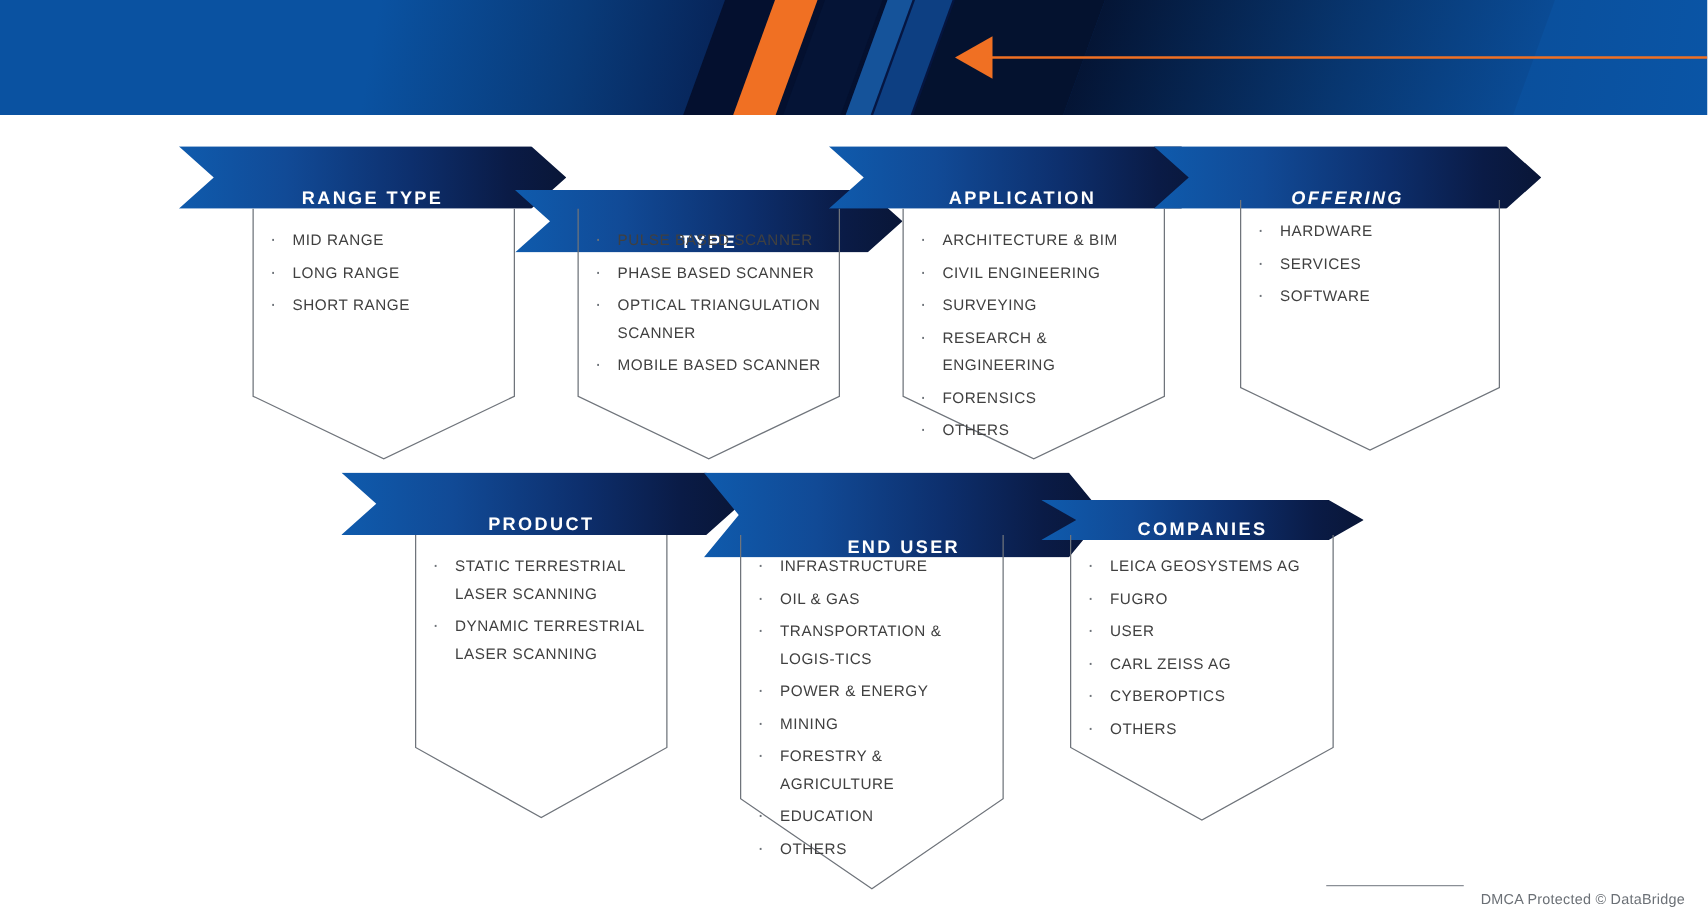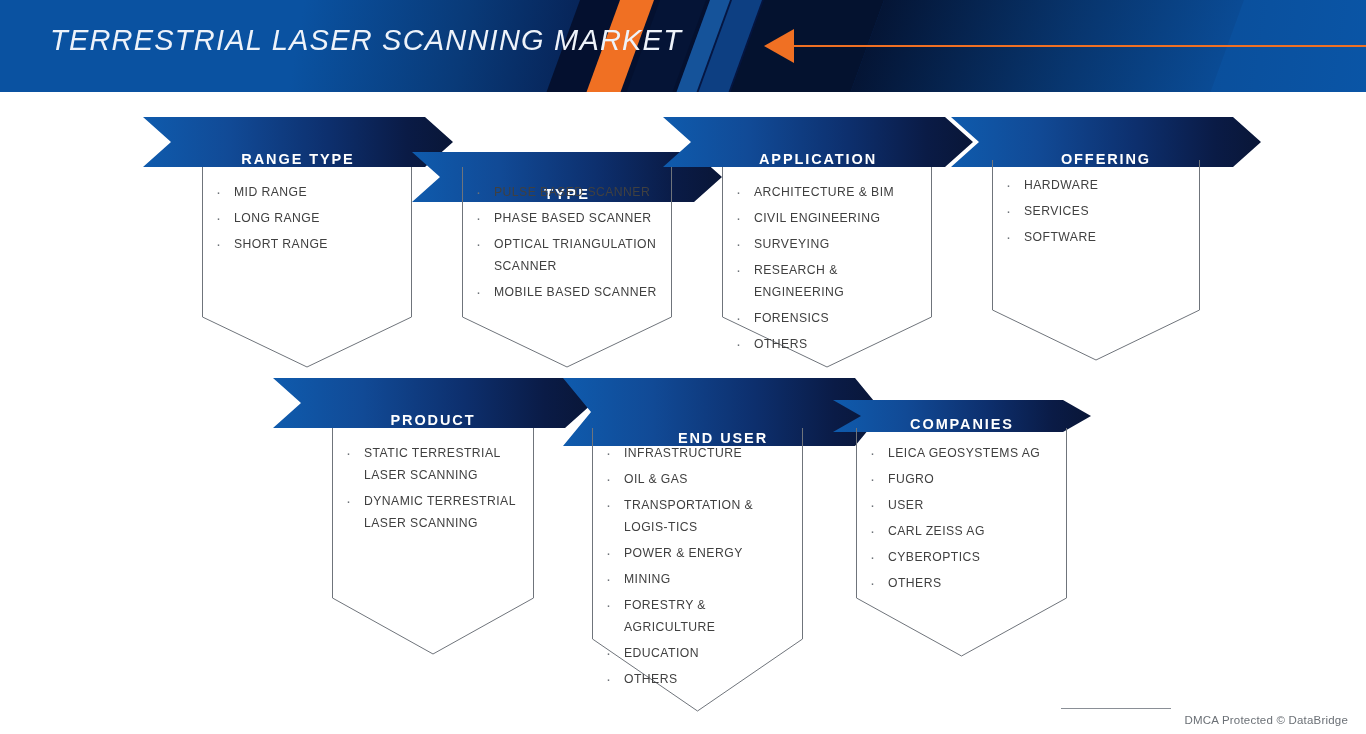--- a/index.html
+++ b/index.html
@@ -81,21 +81,20 @@
 <body>
 
 <div class="header">
   <div class="hdr-stripe hdr-dark1"></div>
   <div class="hdr-stripe hdr-orange"></div>
   <div class="hdr-stripe hdr-dark2"></div>
   <div class="hdr-stripe hdr-blue1"></div>
   <div class="hdr-stripe hdr-blue2"></div>
   <div class="hdr-stripe hdr-dark3"></div>
   <div class="hdr-stripe hdr-dark4"></div>
-  <div class="hdr-title">TERRESTRIAL LASER SCANNING MARKET</div>
   <div class="hdr-arrow-head"></div>
   <div class="hdr-arrow-line"></div>
 </div>
 
 <div id="diagram-root">
     <div class="banner" style="left: 143px; top: 117px; width: 310px; height: 50px;">
       <div class="banner-label">RANGE TYPE</div>
     </div>
     <div class="card" style="left: 202px; top: 167px; width: 210px; height: 200px;">
       <svg width="210" height="200">
@@ -169,21 +168,21 @@
         <div class="li">
           <span class="li-bullet">·</span>
           <span class="li-text">FORENSICS</span>
         </div>
         <div class="li">
           <span class="li-bullet">·</span>
           <span class="li-text">OTHERS</span>
         </div>
       </div>
     </div>
-    <div class="banner" style="left: 951px; top: 117px; width: 310px; height: 50px;">
+    <div class="banner" style="left: 923px; top: 117px; width: 310px; height: 50px; font-style: italic;">
       <div class="banner-label">OFFERING</div>
     </div>
     <div class="card" style="left: 992px; top: 160px; width: 208px; height: 200px;">
       <svg width="208" height="200">
         <path d="M0.5,0 L0.5,150 L104,200 L207.5,150 L207.5,0" fill="none" stroke="#6f747b" stroke-width="1"></path>
       </svg>
       <div class="card-list" style="width: 208px;">
         <div class="li">
           <span class="li-bullet">·</span>
           <span class="li-text">HARDWARE</span>

